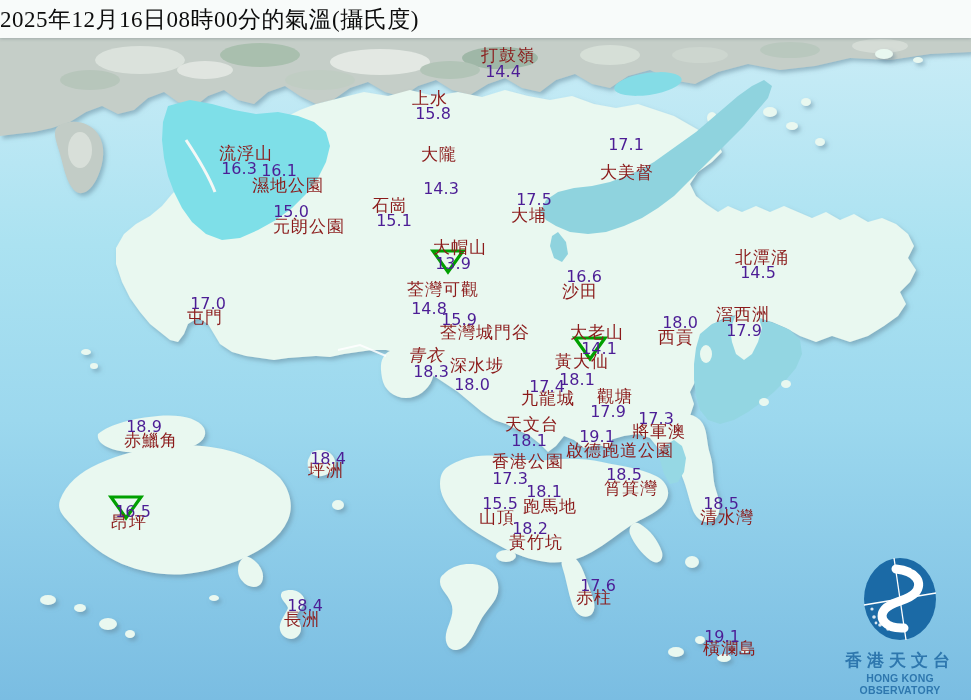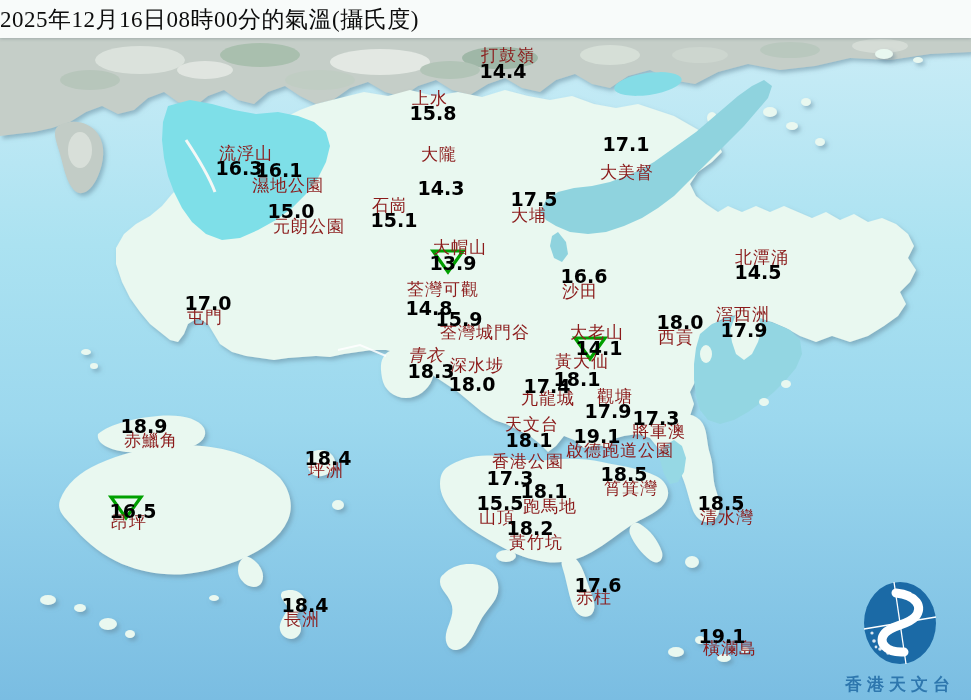--- a/index.html
+++ b/index.html
@@ -11,21 +11,21 @@
     background:rgba(250,251,250,0.96);box-shadow:0 1px 3px rgba(60,80,90,.25);
     display:flex;align-items:center;z-index:30;}
   #titlebar .t{font-family:"Liberation Serif","DejaVu Serif",serif;
     font-size:23px;color:#0d0d0d;padding-left:0;letter-spacing:.5px;white-space:nowrap;}
   
   #stations{position:absolute;left:0;top:0;width:971px;height:700px;z-index:20;pointer-events:none;}
   .st{position:absolute;left:0;top:0;}
   .nm,.vl,.mk{position:absolute;transform:translate(-50%,-50%);white-space:nowrap;}
   .nm{font-family:"Liberation Serif","DejaVu Serif",serif;font-size:17px;
       color:var(--red,#8b1a1a);letter-spacing:1px;}
-  .vl{font-family:"DejaVu Sans","Liberation Sans",sans-serif;font-size:19px;color:#000000;font-weight:bold;}
+  .vl{font-family:"DejaVu Sans","Liberation Sans",sans-serif;font-size:16px;color:#4c1d95;}
   .mk{width:34px;height:26px;overflow:visible;}
   .mk polygon{fill:none;stroke:var(--green,#00a000);stroke-width:3.2;}
   .vl{z-index:3;} .nm{z-index:2;} .mk{z-index:1;}
   
   #logo{position:absolute;right:2px;bottom:4px;width:138px;text-align:center;z-index:25;}
   #logo .cn{font-family:"Liberation Serif","DejaVu Serif",serif;font-size:17px;font-weight:bold;
     color:var(--logoblue,#2e77ae);letter-spacing:5px;margin-top:1px;text-align:center;}
   #logo .en{font-size:10.5px;font-weight:bold;color:var(--logoblue,#2e77ae);letter-spacing:.2px;}
 </style>
 </head>
@@ -357,15 +357,16 @@
           <circle cx="-24" cy="24" r="1.4"></circle>
       </g>
       <g fill="#1b6aa6" opacity="0.8">
         <circle cx="27" cy="-19" r="1.8"></circle>
           <circle cx="21" cy="-27" r="1.8"></circle>
         <circle cx="13" cy="-31" r="1.6"></circle>
           <circle cx="29" cy="-11" r="1.4"></circle>
       </g>
     </svg>
     <div class="cn">香港天文台</div>
+    <div class="en">HONG KONG OBSERVATORY</div>
   </div>
 
 </div>
 
 </body></html>

